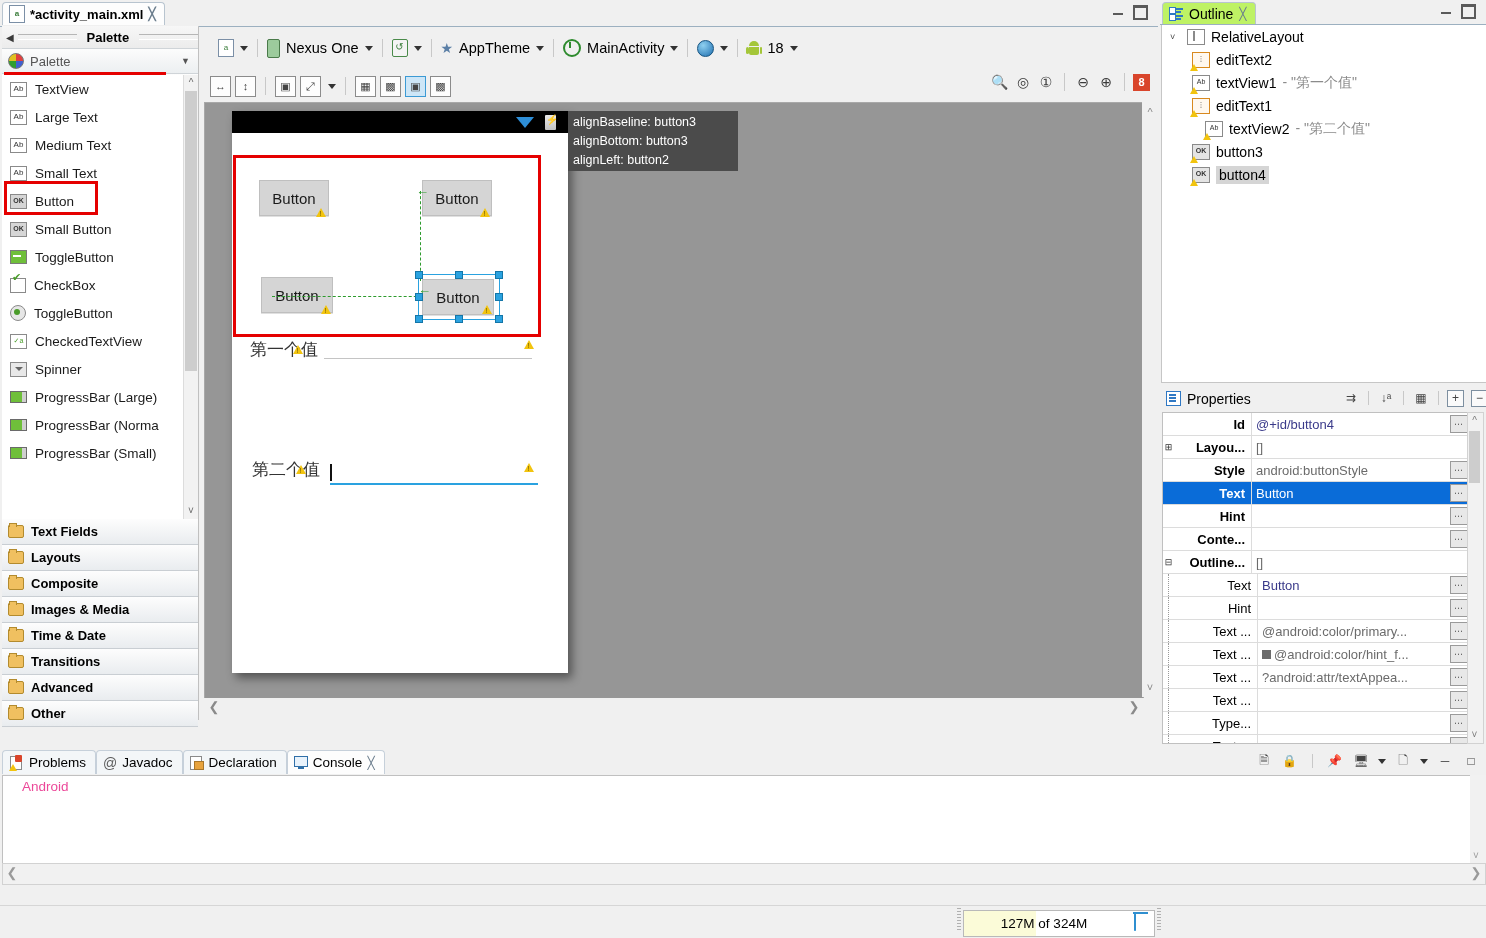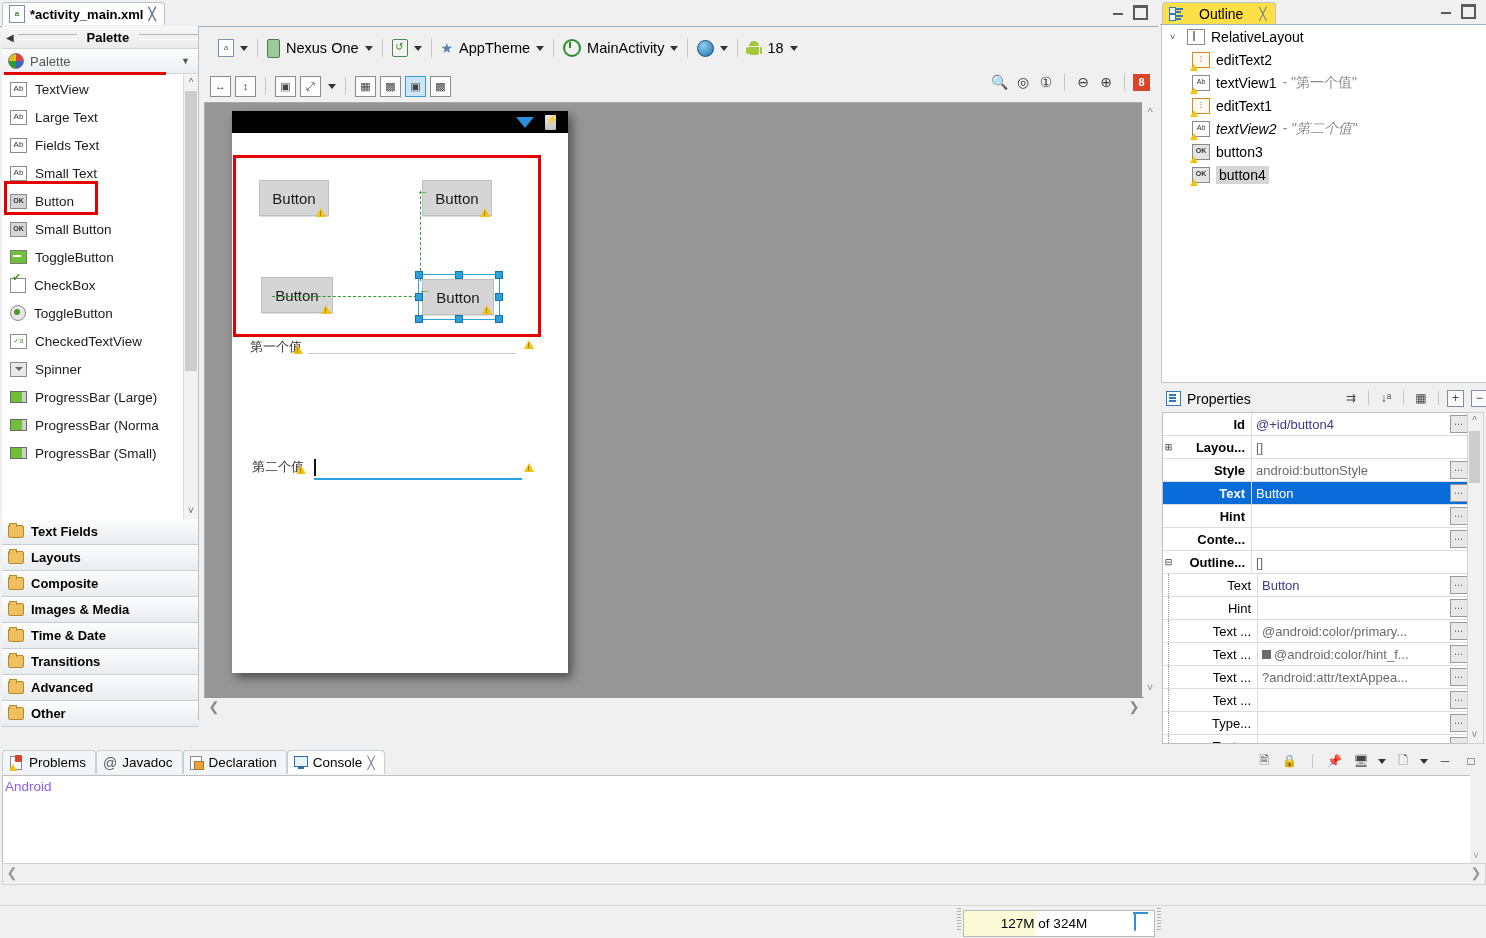--- a/index.html
+++ b/index.html
@@ -211,21 +211,21 @@
     border-left:5px solid transparent;border-right:5px solid transparent;border-bottom:9px solid #f2c40f;
   }
   .warn-tri:after{content:'!';position:absolute;left:-1.5px;top:2px;font-size:7px;color:#6b5400;}
   .sel-handle { position:absolute; width:6px;height:6px;background:#2aa2e0;border:1px solid #1476a8;}
   .sel-outline{ position:absolute; border:1.5px solid #2aa2e0; }
   .guide-v { position:absolute; border-left:1.5px dashed #2d9b2d; }
   .guide-h { position:absolute; border-top:1.5px dashed #2d9b2d; }
   .arrow-l { position:absolute; color:#2d9b2d; font-size:13px; line-height:9px;}
 
   .dev-row { position:absolute; display:flex; align-items:flex-end; }
-  .dev-label { font-size:13px; color:#333; }
+  .dev-label { font-size:17px; color:#333; }
   .dev-underline { height:1px; background:#c4c4c4; }
   .dev-underline.focused { height:2px; background:#2aa2e0; }
   .caret-bar { width:2px; height:17px; background:#111; }
 
   #tooltip-overlay {
     position:absolute; left:363px; top:8px; width:170px; height:60px;
     background:#4b4b4b; color:#fff; font-size:12.5px;
     padding:2px 5px; line-height:19px; box-sizing:border-box;
   }
   
@@ -242,22 +242,22 @@
   .ic-gl{width:14px;height:12px;border:1px solid #5b7fa6;background:#fff;position:relative;}
   .ic-gl:after{content:'';position:absolute;left:2px;top:2px;width:4px;height:7px;background:#5b7fa6;}
   .ic-xml2{width:13px;height:14px;border:1px solid #7b8fa6;background:#fff;position:relative;}
   .ic-xml2:after{content:'';position:absolute;left:2px;top:3px;width:8px;height:1.5px;background:#d08a2a;box-shadow:0 3px 0 #4a8a4a,0 6px 0 #3a6ea5;}
 
   
   #outline-panel { position:absolute; left:1160px; top:0; width:326px; height:384px; background:#f0f0f0; }
   #outline-tabstrip { position:absolute; left:0; top:0; width:326px; height:24px; border-bottom:1px solid #9cb0c0;}
   #outline-tab {
     position:absolute; left:2px; top:2px; height:21px;
-    display:flex; align-items:center; gap:16px; padding:0 8px 0 6px;
-    background:#fde047; border:1px solid #b8c4cf; border-bottom:none; border-radius:4px 4px 0 0;
+    display:flex; align-items:center; gap:6px; padding:0 8px 0 6px;
+    background:#bef264; border:1px solid #b8c4cf; border-bottom:none; border-radius:4px 4px 0 0;
     font-size:14px;
   }
   .ic-outline{width:14px;height:13px;position:relative;}
   .ic-outline i{position:absolute;background:#fff;border:1.5px solid #2f78c4;display:block;}
   .ic-outline .b1{left:0;top:0;width:5px;height:5px;}
   .ic-outline .b2{left:0;top:7px;width:5px;height:5px;}
   .ic-outline .l1{left:7px;top:1px;width:7px;height:1.5px;background:#2f78c4;border:none;}
   .ic-outline .l2{left:7px;top:4px;width:5px;height:1.5px;background:#2f78c4;border:none;}
   .ic-outline .l3{left:7px;top:8px;width:7px;height:1.5px;background:#2f78c4;border:none;}
   .ic-outline .l4{left:7px;top:11px;width:5px;height:1.5px;background:#2f78c4;border:none;}
@@ -306,21 +306,21 @@
 
   
   #bottom-panel { position:absolute; left:0; top:748px; width:1486px; height:160px; background:#f0f0f0; }
   #bottom-tabs { position:absolute; left:2px; top:2px; height:24px; display:flex; align-items:stretch; }
   .btab { display:flex; align-items:center; gap:5px; padding:0 9px 0 6px; font-size:13.5px;
           border:1px solid #c6d0da; border-bottom:none; border-radius:4px 4px 0 0; background:#f3f6f8; }
   .btab.active { background:#fdfdfd; font-weight:normal; }
   #bottom-tools { position:absolute; right:6px; top:4px; display:flex; align-items:center; gap:8px; }
   .btool { width:18px;height:18px; display:flex; align-items:center; justify-content:center; font-size:12px; color:#444; }
   #console-body { position:absolute; left:2px; top:27px; width:1482px; height:108px; background:#fff; border:1px solid #c0c0c0; border-right:none;}
-  #console-text { padding:3px 2px; font-size:13.5px; color:#8b5cf6; }
+  #console-text { padding:3px 19px; font-size:13.5px; color:#ec4899; }
   #console-vsb { position:absolute; right:0; top:27px; width:16px; height:88px; background:#f1f1f1;}
   #console-hsb { position:absolute; left:2px; top:115px; width:1482px; height:20px; background:#f1f1f1; border:1px solid #d2d2d2;}
   #console-hsb .a{position:absolute;top:0;width:16px;height:18px;text-align:center;line-height:18px;color:#9a9a9a;font-size:13px;}
 
   
   #statusbar { position:absolute; left:0; top:905px; width:1486px; height:33px; background:#f0f0f0; border-top:1px solid #d6d6d6;}
   #heap { position:absolute; left:963px; top:4px; width:190px; height:25px; border:1px solid #b9b9b9; background:#fff; display:flex; align-items:center;}
   #heap .fill { position:absolute; left:0; top:0; bottom:0; width:72px; background:#fbfbd8; }
   #heap .lbl { position:relative; width:100%; text-align:center; font-size:13.5px; z-index:2; padding-right:30px; box-sizing:border-box;}
   #heap .trash { position:absolute; right:6px; top:4px; width:14px;height:17px; }
@@ -373,21 +373,21 @@
             <div class="pal-item">
               <span class="ic-ab ico">Ab</span>
               <span>TextView</span>
             </div>
             <div class="pal-item">
               <span class="ic-ab ico">Ab</span>
               <span>Large Text</span>
             </div>
             <div class="pal-item">
               <span class="ic-ab ico">Ab</span>
-              <span>Fields Text</span>
+              <span>Medium Text</span>
             </div>
             <div class="pal-item">
               <span class="ic-ab ico">Ab</span>
               <span>Small Text</span>
             </div>
             <div class="pal-item">
               <span class="ic-ok ico">OK</span>
               <span>Button</span>
             </div>
             <div class="pal-item">
@@ -599,20 +599,25 @@
           <div class="dev-row" style="left:20px; top:325px;">
             <span class="dev-label">第二个值</span>
             <span class="caret-bar" style="margin-left:10px;"></span>
             <span class="dev-underline focused" style="width:208px; margin-left:-2px; margin-bottom:-4px;"></span>
           </div>
           <span class="warn-tri" style="left:64px; top:332px;"></span>
           <span class="warn-tri" style="left:292px; top:330px;"></span>
         </div>
       </div>
 
+      <div id="tooltip-overlay">
+        <div>alignBaseline: button3</div>
+        <div>alignBottom: button3</div>
+        <div>alignLeft: button2</div>
+      </div>
     </div>
 
     <div id="canvas-vsb">
       <div class="a" style="top:2px;">^</div>
       <div class="a" style="bottom:2px;">˅</div>
     </div>
     <div id="canvas-hsb">
       <div class="a" style="left:2px;">❮</div>
       <div class="a" style="right:2px;">❯</div>
     </div>
@@ -651,21 +656,21 @@
           </div>
           <div class="tr-row" style="padding-left: 30px;">
             <span class="iconwrap"><span class="ic-tv ico">Ab</span><span class="warnbadge"></span></span>
             <span class="lbl">textView1</span>
             <span class="tr-sub">- "第一个值"</span>
           </div>
           <div class="tr-row" style="padding-left: 30px;">
             <span class="iconwrap"><span class="ic-et ico">⋮</span><span class="warnbadge"></span></span>
             <span class="lbl">editText1</span>
           </div>
-          <div class="tr-row" style="padding-left: 30px; font-style: italic;">
+          <div class="tr-row" style="padding-left: 43px;">
             <span class="iconwrap"><span class="ic-tv ico">Ab</span><span class="warnbadge"></span></span>
             <span class="lbl">textView2</span>
             <span class="tr-sub">- "第二个值"</span>
           </div>
           <div class="tr-row" style="padding-left: 30px;">
             <span class="iconwrap"><span class="ic-bt ico">OK</span><span class="warnbadge"></span></span>
             <span class="lbl">button3</span>
           </div>
           <div class="tr-row sel-soft" style="padding-left: 30px;">
             <span class="iconwrap"><span class="ic-bt ico">OK</span><span class="warnbadge"></span></span>

